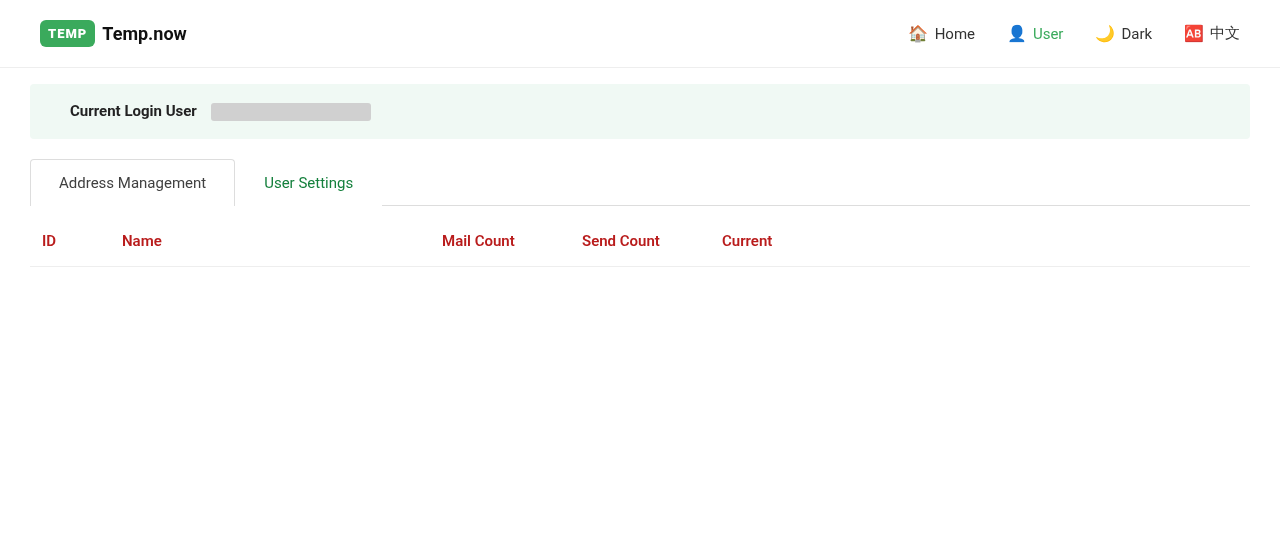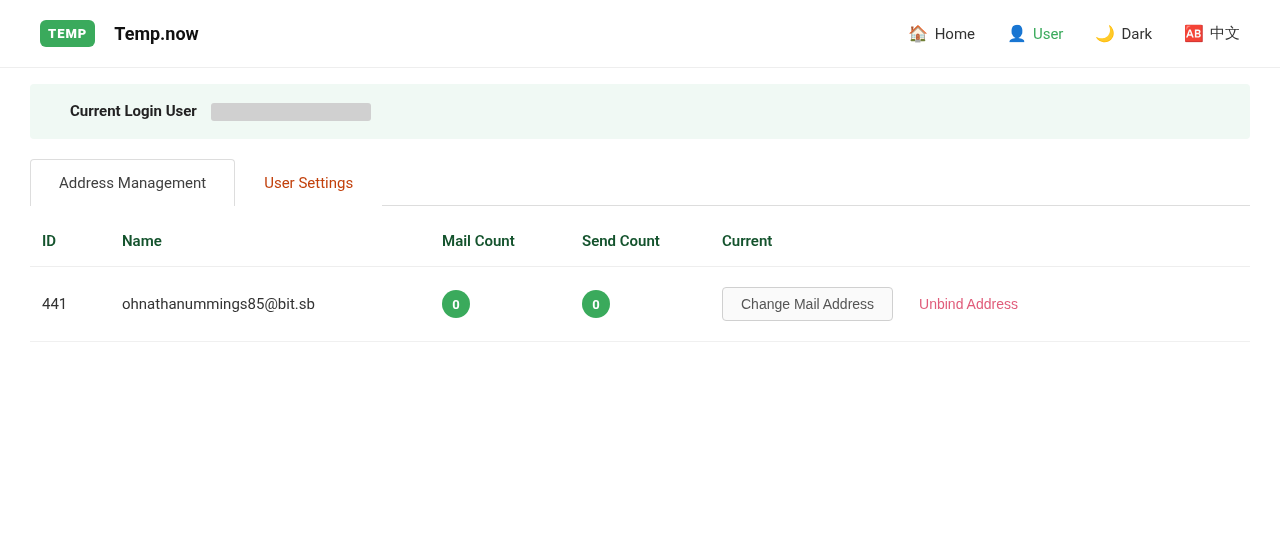--- a/index.html
+++ b/index.html
@@ -9,21 +9,21 @@
     .header {
       display: flex;
       align-items: center;
       padding: 0 40px;
       height: 68px;
       border-bottom: 1px solid #eee;
     }
     .logo-wrap {
       display: flex;
       align-items: center;
-      gap: 19px;
+      gap: 7px;
       margin-right: auto;
     }
     .logo-box {
       background: #3aaa5c;
       color: #fff;
       font-weight: 900;
       font-size: 13px;
       padding: 6px 8px;
       border-radius: 6px;
       letter-spacing: 1px;
@@ -76,21 +76,21 @@
       border-bottom: 1px solid #ddd;
       margin: 20px 30px 0;
     }
     .tab {
       padding: 14px 28px;
       font-size: 15px;
       cursor: pointer;
       border: 1px solid transparent;
       border-bottom: none;
       margin-bottom: -1px;
-      color: #c2410c;
+      color: #15803d;
       background: #fff;
     }
     .tab.active {
       color: #404040;
       border-color: #ddd;
       border-bottom-color: #fff;
       border-radius: 4px 4px 0 0;
     }
 
     
@@ -100,21 +100,21 @@
     }
     table {
       width: 100%;
       border-collapse: collapse;
     }
     thead th {
       text-align: left;
       padding: 16px 12px;
       font-size: 15px;
       font-weight: 600;
-      color: #14532d;
+      color: #b91c1c;
       border-bottom: 1px solid #eee;
     }
     tbody td {
       padding: 20px 12px;
       font-size: 15px;
       color: #333;
       border-bottom: 1px solid #f0f0f0;
       vertical-align: middle;
     }
     .badge {
@@ -201,31 +201,15 @@
     <thead>
       <tr>
         <th class="col-id">ID</th>
         <th class="col-name">Name</th>
         <th class="col-mail">Mail Count</th>
         <th class="col-send">Send Count</th>
         <th class="col-actions">Current</th>
       </tr>
     </thead>
     <tbody id="table-body">
-    <tr>
-    <td class="col-id">441</td>
-    <td class="col-name">ohnathanummings85@bit.sb</td>
-    <td class="col-mail">
-      <span class="badge">0</span>
-    </td>
-    <td class="col-send">
-      <span class="badge">0</span>
-    </td>
-    <td class="col-actions">
-      <div class="actions-cell">
-        <button class="btn-change">Change Mail Address</button>
-        <button class="btn-unbind">Unbind Address</button>
-      </div>
-    </td>
-  </tr>
       </tbody>
   </table>
 </div>
 
 </body></html>

